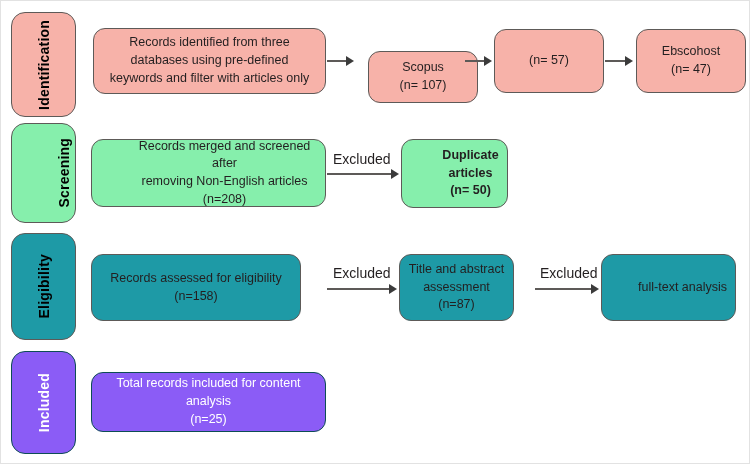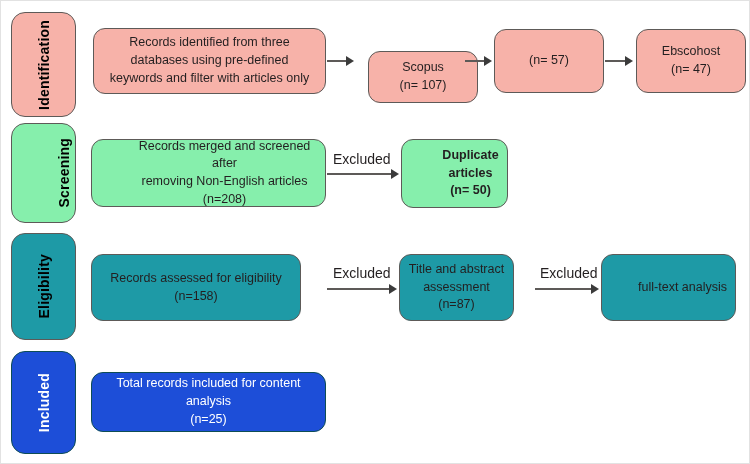--- a/index.html
+++ b/index.html
@@ -53,21 +53,21 @@
     font-size: 12.5px;
     line-height: 1.42;
     color: #231f20;
   }
   .node .lines { width: 100%; }
   .node .ln { display: block; }
 
   .pink     { background: #f7b2a9; }
   .palepink { background: #86efac; padding-left: 40px; }
   .teal     { background: #1e9aa6; }
-  .darkteal { background: #1d4ed8; color: #ffffff; border-color: #0e4d55; }
+  .darkteal { background: #8b5cf6; color: #ffffff; border-color: #0e4d55; }
 
   
   .conn {
     position: absolute;
     height: 1.6px;
     background: #5d5a58;
   }
   .arrowhead {
     position: absolute;
     width: 0;

